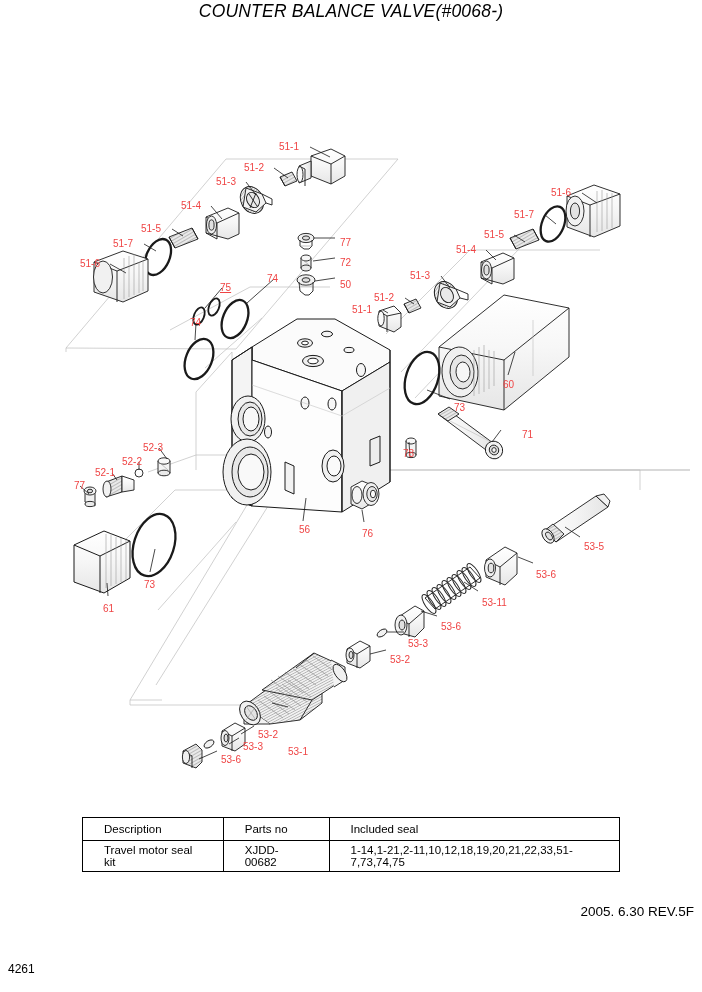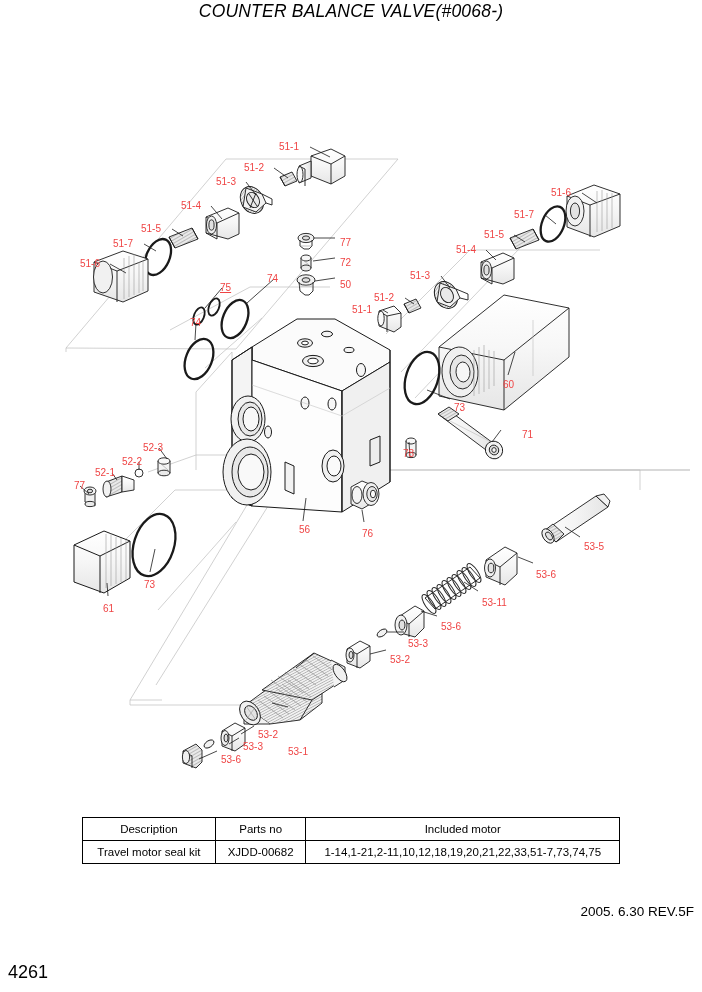--- a/index.html
+++ b/index.html
@@ -52,35 +52,35 @@
   #kit-table {
     position: absolute;
     left: 82px;
     top: 817px;
     width: 538px;
     border-collapse: collapse;
     font-size: 11.5px;
   }
   #kit-table td, #kit-table th {
     border: 1px solid #000;
-    text-align: center;
+    text-align: left;
     font-weight: normal;
-    padding: 3px 4px;
+    padding: 3px 21px;
     height: 16px;
   }
   #kit-table thead th { height: 16px; }
   .col-desc  { width: 130px; }
   .col-parts { width: 86px; margin-top: 20px; }
   .col-incl  { width: 318px; }
   
   #footer-left {
     position: absolute;
     left: 8px;
     top: 962px;
-    font-size: 18px;
+    font-size: 12px;
   }
   #footer-right {
     position: absolute;
     right: 8px;
     top: 904px;
     font-size: 13.5px;
     white-space: nowrap;
   }
 </style>
 </head>
@@ -623,21 +623,21 @@
       <div class="callout" style="left: 258px; top: 728px;">53-2</div>
       <div class="callout" style="left: 243px; top: 740px;">53-3</div>
       <div class="callout" style="left: 221px; top: 753px;">53-6</div>
     </div>
 
   <table id="kit-table">
     <thead>
       <tr>
         <th class="col-desc">Description</th>
         <th class="col-parts">Parts no</th>
-        <th class="col-incl">Included motor</th>
+        <th class="col-incl">Included seal</th>
       </tr>
     </thead>
     <tbody>
       <tr>
         <td>Travel motor seal kit</td>
         <td>XJDD-00682</td>
         <td>1-14,1-21,2-11,10,12,18,19,20,21,22,33,51-7,73,74,75</td>
       </tr>
     </tbody>
   </table>

